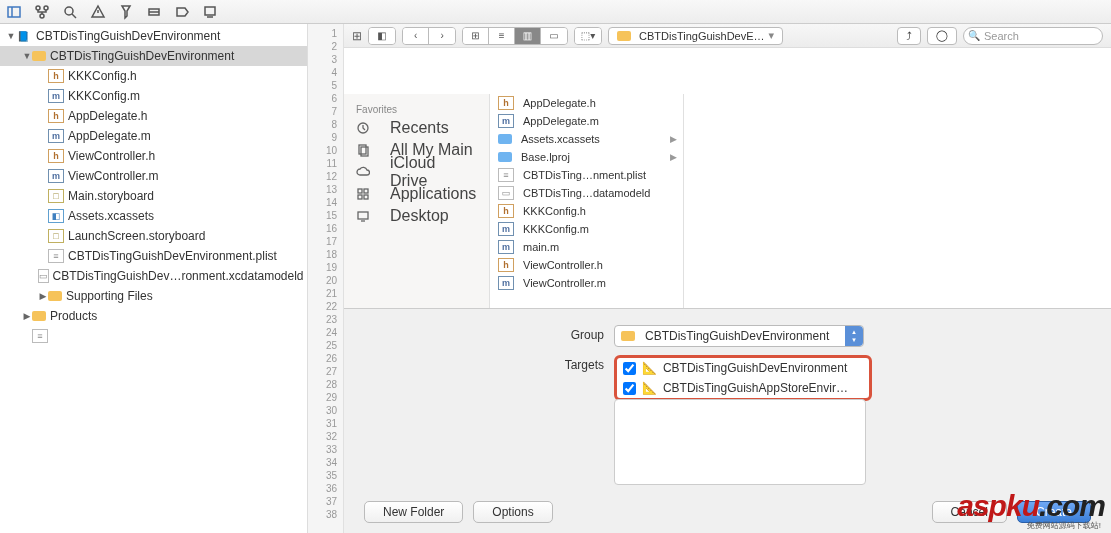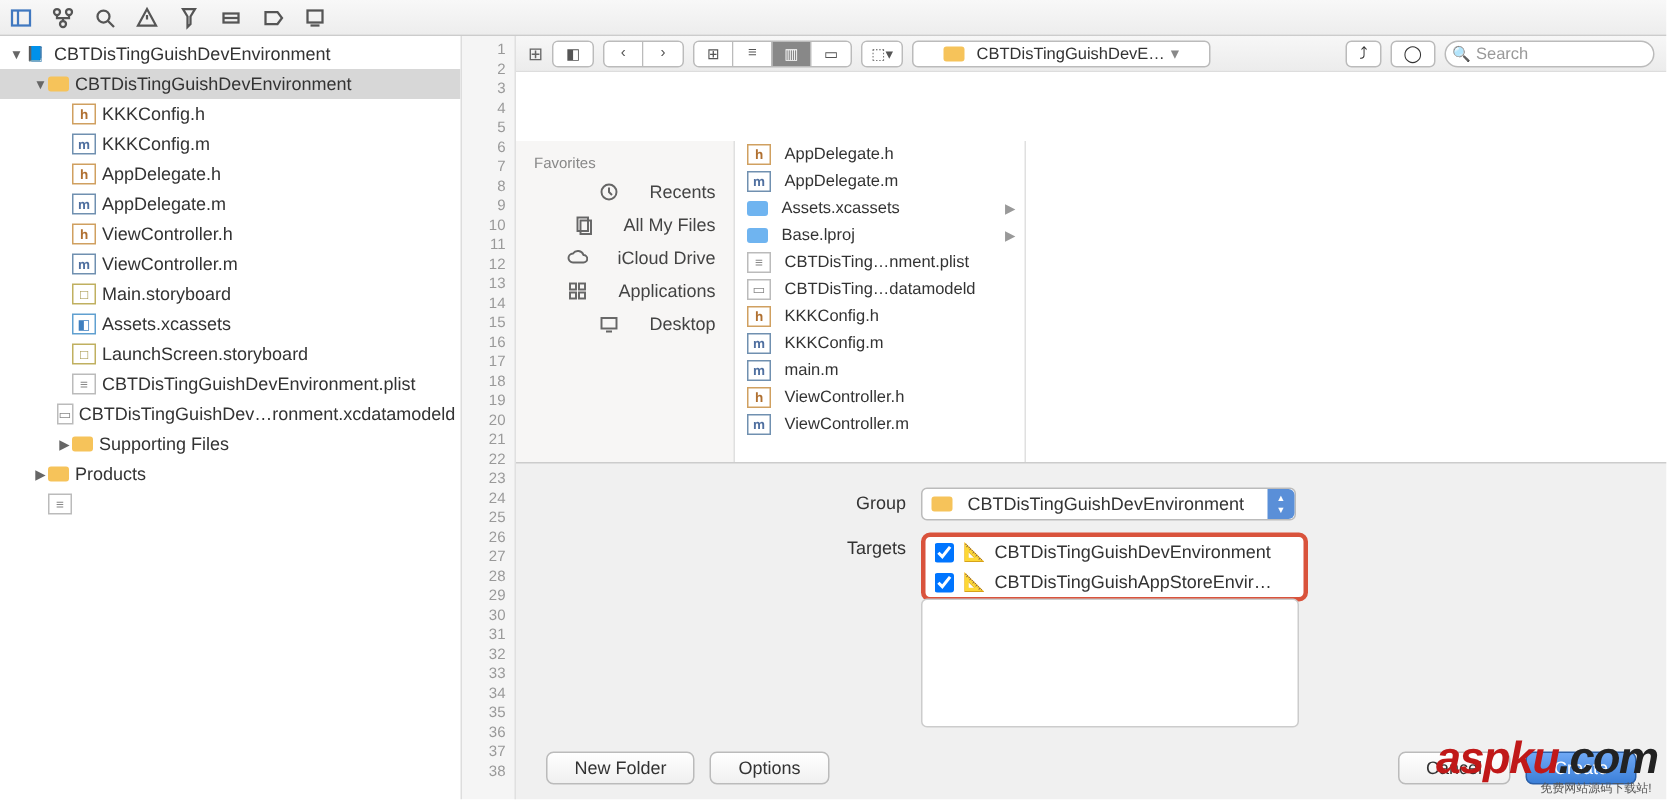--- a/index.html
+++ b/index.html
@@ -22,28 +22,28 @@
 .ficon.plist { background: #fff; border: 1px solid #bbb; color: #888; font-size: 9px; }
 .ficon.model { background: #fff; border: 1px solid #bbb; color: #888; font-size: 9px; }
 .gutter { width: 36px; background: #f5f5f5; border-right: 1px solid #e0e0e0; text-align: right; font-size: 10px; color: #999; padding-top: 4px; }
 .gutter div { height: 13px; padding-right: 6px; }
 .right { flex: 1; position: relative; background: #fff; }
 .right-toolbar { height: 24px; border-bottom: 1px solid #ddd; display: flex; align-items: center; gap: 6px; padding: 0 8px; background: linear-gradient(#f7f7f7,#ececec); }
 .seg { display: flex; border: 1px solid #bbb; border-radius: 4px; height: 18px; overflow: hidden; }
 .seg > div { width: 26px; display: flex; align-items: center; justify-content: center; border-right: 1px solid #bbb; background: #fff; font-size: 10px; color: #555; }
 .seg > div:last-child { border-right: none; }
 .seg > div.active { background: #888; color: #fff; }
-.path-btn { flex: 1; max-width: 240px; height: 18px; border: 1px solid #bbb; border-radius: 4px; background: #fff; display: flex; align-items: center; padding: 0 20px; gap: 4px; font-size: 11px; }
+.path-btn { flex: 1; max-width: 240px; height: 18px; border: 1px solid #bbb; border-radius: 4px; background: #fff; display: flex; align-items: center; padding: 0 8px; gap: 4px; font-size: 11px; }
 .btn { height: 18px; border: 1px solid #bbb; border-radius: 4px; background: #fff; padding: 0 8px; display: flex; align-items: center; font-size: 11px; }
 .search { height: 18px; border: 1px solid #bbb; border-radius: 9px; background: #fff; padding: 0 8px 0 20px; width: 140px; font-size: 11px; color: #999; position: relative; display:flex; align-items:center; }
 .search::before { content: "🔍"; position: absolute; left: 4px; font-size: 10px; }
 .finder-body { display: flex; height: 260px; margin-top: 46px; }
 .finder-sidebar { width: 146px; border-right: 1px solid #e0e0e0; background: #f7f6f5; padding: 8px 0; }
 .fav-title { font-size: 10px; color: #888; padding: 2px 12px; }
-.fav-item { display: flex; align-items: center; height: 22px; padding: 0 12px; gap: 20px; font-size: 12px; color: #444; justify-content: flex-end; }
+.fav-item { display: flex; align-items: center; height: 22px; padding: 0 12px; gap: 20px; font-size: 16px; color: #444; }
 .fav-item svg { width: 14px; height: 14px; stroke: #666; fill: none; stroke-width: 1.3; }
 .column { width: 194px; border-right: 1px solid #e0e0e0; overflow-y: auto; }
 .col-row { display: flex; align-items: center; height: 18px; padding: 0 8px; gap: 5px; font-size: 11px; color: #333; position: relative; }
 .col-row .arrow { position: absolute; right: 6px; color: #999; font-size: 9px; }
 .preview { flex: 1; }
 .sheet { position: absolute; left: 0; right: 0; bottom: 0; top: 284px; background: #f0f0f0; border-top: 1px solid #ccc; padding: 16px 20px; }
 .form-row { display: flex; align-items: flex-start; gap: 10px; margin-bottom: 8px; }
 .form-label { width: 240px; text-align: right; font-size: 12px; color: #333; padding-top: 3px; }
 .group-sel { display: flex; align-items: center; gap: 6px; background: #fff; border: 1px solid #bbb; border-radius: 4px; height: 22px; padding: 0 6px; width: 250px; font-size: 12px; position: relative; }
 .group-sel .step { position: absolute; right: 0; top: 0; bottom: 0; width: 18px; background: #5a8fd8; border-radius: 0 4px 4px 0; display: flex; flex-direction: column; align-items: center; justify-content: center; color: #fff; font-size: 7px; }
@@ -266,21 +266,21 @@
                 <circle cx="7" cy="7" r="5"></circle>
                 <path d="M7 4v3l2 2"></path>
               </svg>
               <span>Recents</span>
             </div>
             <div class="fav-item">
               <svg>
                 <rect x="3" y="2" width="7" height="9"></rect>
                 <rect x="5" y="4" width="7" height="9"></rect>
               </svg>
-              <span>All My Files</span>
+              <span>All My Main</span>
             </div>
             <div class="fav-item">
               <svg>
                 <path d="M4 10a3 3 0 010-6 4 4 0 017 1 2.5 2.5 0 010 5z"></path>
               </svg>
               <span>iCloud Drive</span>
             </div>
             <div class="fav-item">
               <svg>
                 <rect x="2" y="2" width="4" height="4"></rect>

